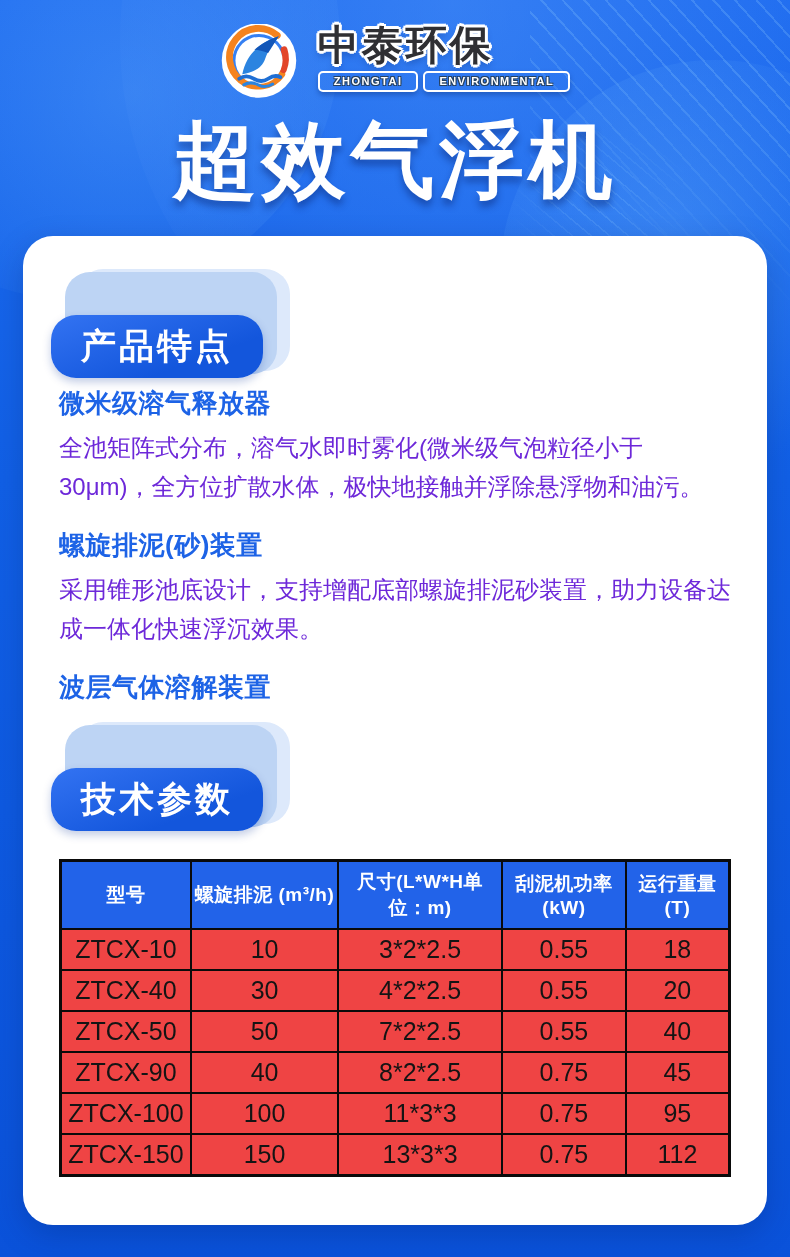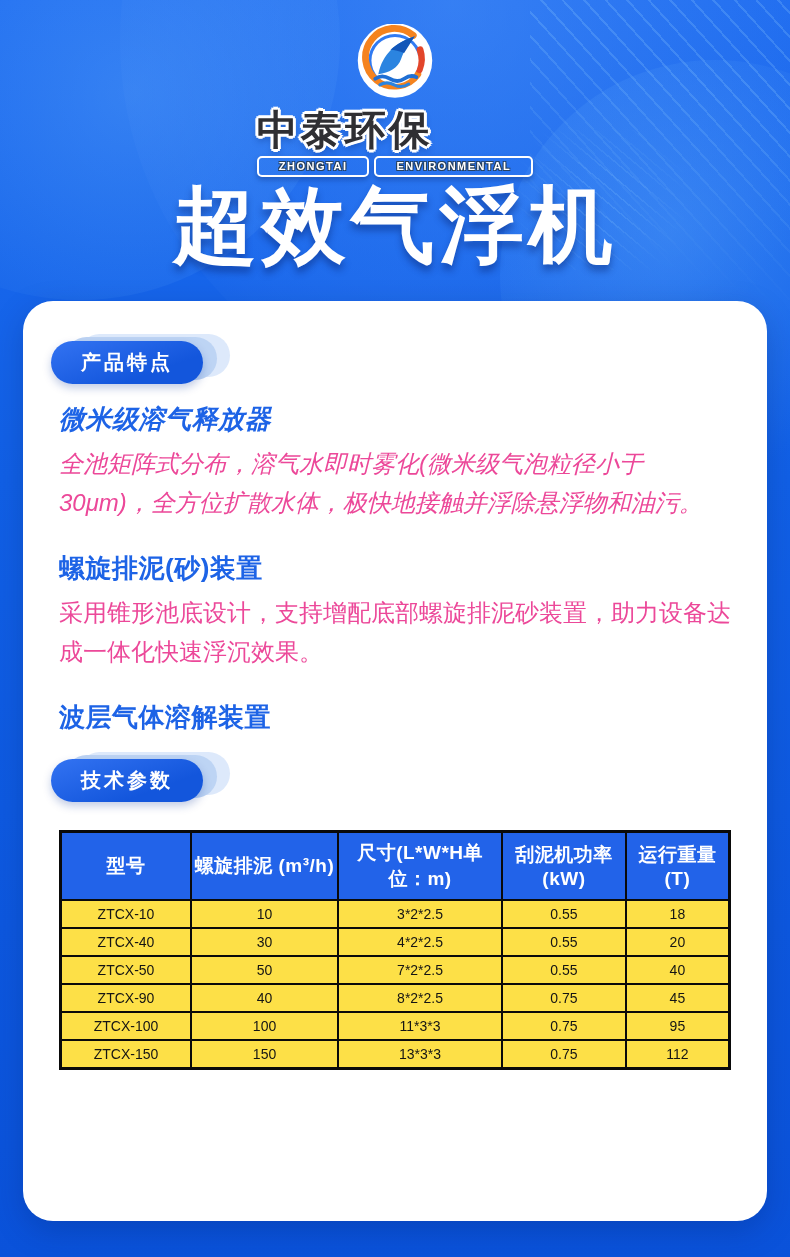--- a/index.html
+++ b/index.html
@@ -35,72 +35,73 @@
     mask-image:radial-gradient(circle,#000 20%,transparent 75%);
     pointer-events:none;
   }
   .bg-blob-right {
     position:absolute; right:-140px; top:60px; width:430px; height:430px; border-radius:50%;
     background:radial-gradient(circle at 40% 40%, rgba(110,185,255,0.30), rgba(110,185,255,0) 68%);
     pointer-events:none;
   }
   
   .header { position:relative; text-align:center; padding-top:24px; z-index:1; }
-  .logo-row { display:inline-flex; align-items:center; gap:9px;flex-direction:column; }
+  .logo-row { display:inline-flex; align-items:flex-start; gap:20px; }
   .logo-emblem { width:78px; height:76px; display:block; }
   .logo-texts { text-align:left; }
   .logo-cn {
     font-size:41px; font-weight:900; color:#2f2f33; letter-spacing:3px; line-height:1.05;
     text-shadow:-2px -2px 0 #fff, 2px -2px 0 #fff, -2px 2px 0 #fff, 2px 2px 0 #fff,
                  0 -3px 0 #fff, 0 3px 0 #fff, -3px 0 0 #fff, 3px 0 0 #fff,
                  0 5px 7px rgba(8,40,110,0.45);
   }
   .logo-en { display:flex; gap:5px; margin-top:4px; }
   .logo-en-word {
-    border:2px solid #fff; border-radius:5px; padding:0 20px;
+    border:2px solid #fff; border-radius:5px; padding:0 14px;
     font-size:11px; font-weight:700; letter-spacing:1.5px; color:#fff; line-height:17px;
     text-shadow:1px 1px 0 #27415f, -1px 1px 0 #27415f, 1px -1px 0 #27415f, -1px -1px 0 #27415f;
     box-shadow:0 3px 5px rgba(8,40,110,0.35);
   }
   .page-title {
-    margin-top:2px; font-size:84px; font-weight:900; color:#ffffff; letter-spacing:5px;
+    margin-top:10px; font-size:84px; font-weight:900; color:#ffffff; letter-spacing:5px;
     line-height:1.1; text-shadow:0 6px 7px rgba(8,35,110,0.45);
   }
   
   .card {
     position:relative; z-index:1; margin:30px 23px 0 23px; min-height:920px;
     background:#ffffff; border-radius:30px; padding:40px 36px 48px 36px;
     box-shadow:0 10px 30px rgba(5,30,100,0.25);
   }
   
   .badge-wrap { position:relative; display:inline-block; margin-left:-8px; }
   .badge-echo { position:absolute; inset:0; border-radius:25px; }
   .badge-echo.echo-far  { background:#dde9fb; transform:translate(27px,-7px); }
   .badge-echo.echo-near { background:#bdd4f4; transform:translate(14px,-4px); }
   .badge {
     position:relative; display:inline-block; z-index:1;
     background:linear-gradient(160deg,#3373f2 0%, #1356dc 70%);
-    color:#fff; font-size:20px; font-weight:800; letter-spacing:3px;
+    color:#fff; font-size:35px; font-weight:800; letter-spacing:3px;
     padding:8px 30px; border-radius:25px;
     box-shadow:0 4px 8px rgba(10,50,150,0.25);
-  }
-  
-  .feature { margin-top:29px; }
-  .feature:first-of-type { margin-top:18px;font-style:italic; }
+    margin-top:39px;
+  }
+  
+  .feature { margin-top:22px; }
+  .feature:first-of-type { margin-top:8px; }
   .feature-title { color:#1d63e6; font-size:26px; font-weight:800; letter-spacing:0.5px; }
-  .feature-body  { margin-top:7px; color:#ec4899; font-size:24px; line-height:39px; }
+  .feature-body  { margin-top:7px; color:#6d28d9; font-size:24px; line-height:39px; }
   
   .specs-badge-wrap { margin-top:24px; }
   .specs-table { width:100%; margin-top:28px; border-collapse:collapse; border:3px solid #0a0a0a; }
   .specs-table th {
     background:#2263e9; color:#fff; font-size:19px; font-weight:700;
     padding:7px 2px; border:2px solid #0a0a0a; text-align:center; letter-spacing:0.5px;
   }
   .specs-table td {
-    background:#fde047; color:#141414; font-size:14px; font-weight:400;
+    background:#ef4444; color:#141414; font-size:25px; font-weight:400;
     padding:5px 0; border:2px solid #0a0a0a; text-align:center;
   }
 </style>
 </head>
 <body>
 
 <div class="bg-circle-big"></div>
 <div class="bg-swoosh-topleft"></div>
 <div class="bg-blob-right"></div>
 <div class="bg-stripes-topright"></div>

